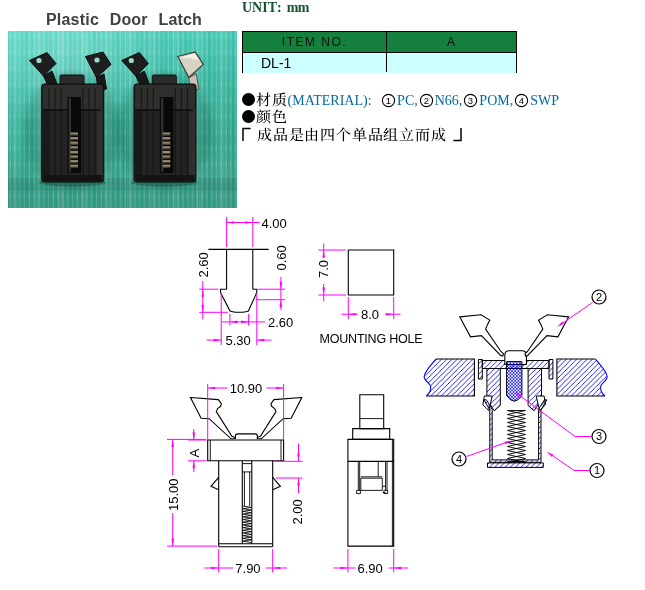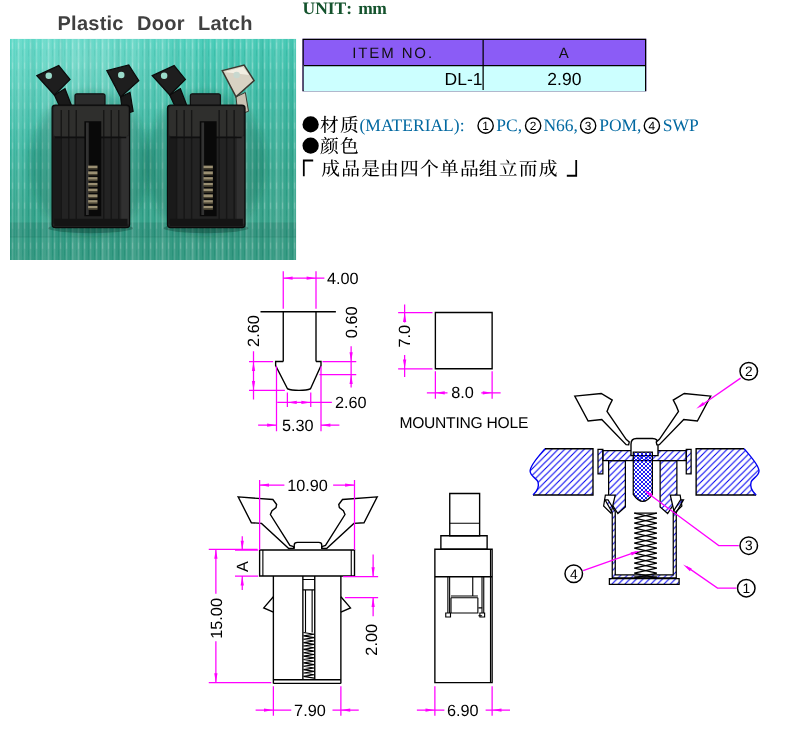--- a/index.html
+++ b/index.html
@@ -4,27 +4,26 @@
 html,body{margin:0;padding:0;}
 body{width:645px;height:590px;background:#fff;position:relative;overflow:hidden;
      font-family:"Liberation Sans",sans-serif;}
 .abs{position:absolute;}
 .cj path{fill:#000;}
 .line{position:absolute;left:242px;white-space:nowrap;font-family:"Liberation Serif",serif;
       font-size:14px;color:#0369a1;}
 </style></head><body>
 <div class="abs" style="left:46px;top:11px;font:bold 16px 'Liberation Sans';letter-spacing:0.2px;word-spacing:6px;color:#404040">Plastic Door Latch</div>
 <div class="abs" style="left:242px;top:0;font:bold 14px 'Liberation Serif';color:#14532d">UNIT<span style="letter-spacing:5px">:</span><span style="letter-spacing:-0.5px">mm</span></div>
-<div class="abs" style="left:242px;top:31px;width:273px;height:40px;border:1px solid #000;background:#8b5cf6">
+<div class="abs" style="left:242px;top:31px;width:273px;height:40px;border:1px solid #000;background:#15803d">
  <div class="abs" style="left:0;top:20px;width:273px;height:20px;background:#cff;border-top:1px solid #000"></div>
  <div class="abs" style="left:143px;top:0;width:1px;height:40px;background:#000"></div>
  <div class="abs" style="left:0;top:3px;width:143px;text-align:center;font-size:12px;letter-spacing:1.5px;color:#111">ITEM NO.</div>
  <div class="abs" style="left:144px;top:3px;width:129px;text-align:center;font-size:12px;letter-spacing:1px;color:#111">A</div>
- <div class="abs" style="left:0;top:23px;width:143px;text-align:right;font-size:14px;color:#000">DL-1</div>
- <div class="abs" style="left:144px;top:23px;width:129px;text-align:center;font-size:14px;color:#000">2.90</div>
+ <div class="abs" style="left:18px;top:23px;width:143px;text-align:left;font-size:14px;color:#000">DL-1</div>
 </div>
 <div class="line" style="top:92px"><span style="display:inline-block;width:13px;height:13px;border-radius:50%;background:#000;vertical-align:-1px;margin-right:1px"></span><svg class="cj" style="width:15px;height:15px;vertical-align:-2px;margin-right:0.8px" viewBox="0 0 1000 1000">
       <path d="M488 271H841L885 208Q885 208 900 220Q914 233 933 251Q952 268 967 284Q963 300 941 300H496ZM731 40 843 52Q841 62 833 69Q825 77 806 79V856Q806 884 797 905Q789 927 764 940Q739 953 685 958Q682 941 677 929Q672 916 660 908Q646 900 624 893Q601 886 561 881V866Q561 866 580 868Q598 869 624 871Q650 872 673 874Q695 875 704 875Q719 875 725 870Q731 864 731 852ZM711 271H797V287Q741 441 636 572Q530 703 383 796L370 782Q450 717 516 633Q582 549 632 456Q682 363 711 271ZM49 271H351L397 210Q397 210 412 222Q427 234 447 251Q467 269 483 285Q479 301 456 301H57ZM217 271H296V287Q265 423 202 540Q138 657 40 749L27 736Q75 673 111 597Q148 521 175 438Q201 355 217 271ZM224 40 335 52Q333 63 325 70Q318 77 299 80V935Q299 940 290 946Q281 952 267 957Q254 961 240 961H224ZM299 400Q355 421 389 446Q423 470 438 495Q454 519 455 540Q456 561 447 574Q438 586 422 588Q405 589 388 575Q382 548 366 517Q349 486 328 457Q308 429 288 407Z"></path>
     </svg><svg class="cj" style="width:15px;height:15px;vertical-align:-2px;margin-right:0.8px" viewBox="0 0 1000 1000">
       <path d="M651 531Q648 539 639 545Q630 551 613 551Q608 611 599 662Q590 714 567 757Q545 800 500 836Q456 873 380 902Q305 931 189 954L181 935Q280 907 345 876Q409 844 447 807Q485 770 504 724Q523 679 529 624Q535 570 537 503ZM584 746Q679 759 744 781Q810 802 850 827Q890 853 909 877Q928 901 928 921Q929 940 916 949Q902 958 879 953Q855 929 819 902Q783 875 741 848Q699 821 656 798Q613 775 576 759ZM377 775Q377 778 367 784Q358 790 344 794Q330 799 315 799H304V435V400L382 435H790V464H377ZM760 435 800 390 888 458Q883 464 872 469Q860 474 845 478V755Q845 758 834 763Q823 769 809 773Q795 777 782 777H770V435ZM647 168Q645 179 636 186Q628 193 612 195Q607 234 601 282Q594 329 588 375Q582 420 576 453H514Q518 418 521 367Q525 316 528 260Q531 205 532 157ZM849 216Q849 216 858 223Q868 231 883 242Q898 254 914 267Q930 280 943 292Q939 308 916 308H188V279H798ZM902 113Q895 119 881 118Q867 117 848 109Q784 118 707 127Q630 136 545 142Q461 149 374 153Q287 157 204 159L202 140Q281 133 368 121Q455 110 539 95Q624 81 698 65Q772 49 826 35ZM248 144Q244 153 225 155V389Q225 455 221 529Q216 604 199 681Q182 758 146 830Q110 903 49 964L34 953Q86 868 111 773Q136 679 143 580Q151 482 151 388V111Z"></path>
     </svg><span>(MATERIAL)</span><span style="letter-spacing:5px">:</span>&nbsp;<svg style="width:15px;height:15px;vertical-align:-2.5px;margin:0 1px" viewBox="0 0 15.0 15.0">
       <circle cx="7.5" cy="7.5" r="6.1" fill="none" stroke="#000" stroke-width="1.1"></circle>
       <text x="7.5" y="10.9" font-size="9.5" text-anchor="middle" font-family="Liberation Sans" fill="#000">1</text>
     </svg>PC,<svg style="width:15px;height:15px;vertical-align:-2.5px;margin:0 1px" viewBox="0 0 15.0 15.0">
       <circle cx="7.5" cy="7.5" r="6.1" fill="none" stroke="#000" stroke-width="1.1"></circle>

